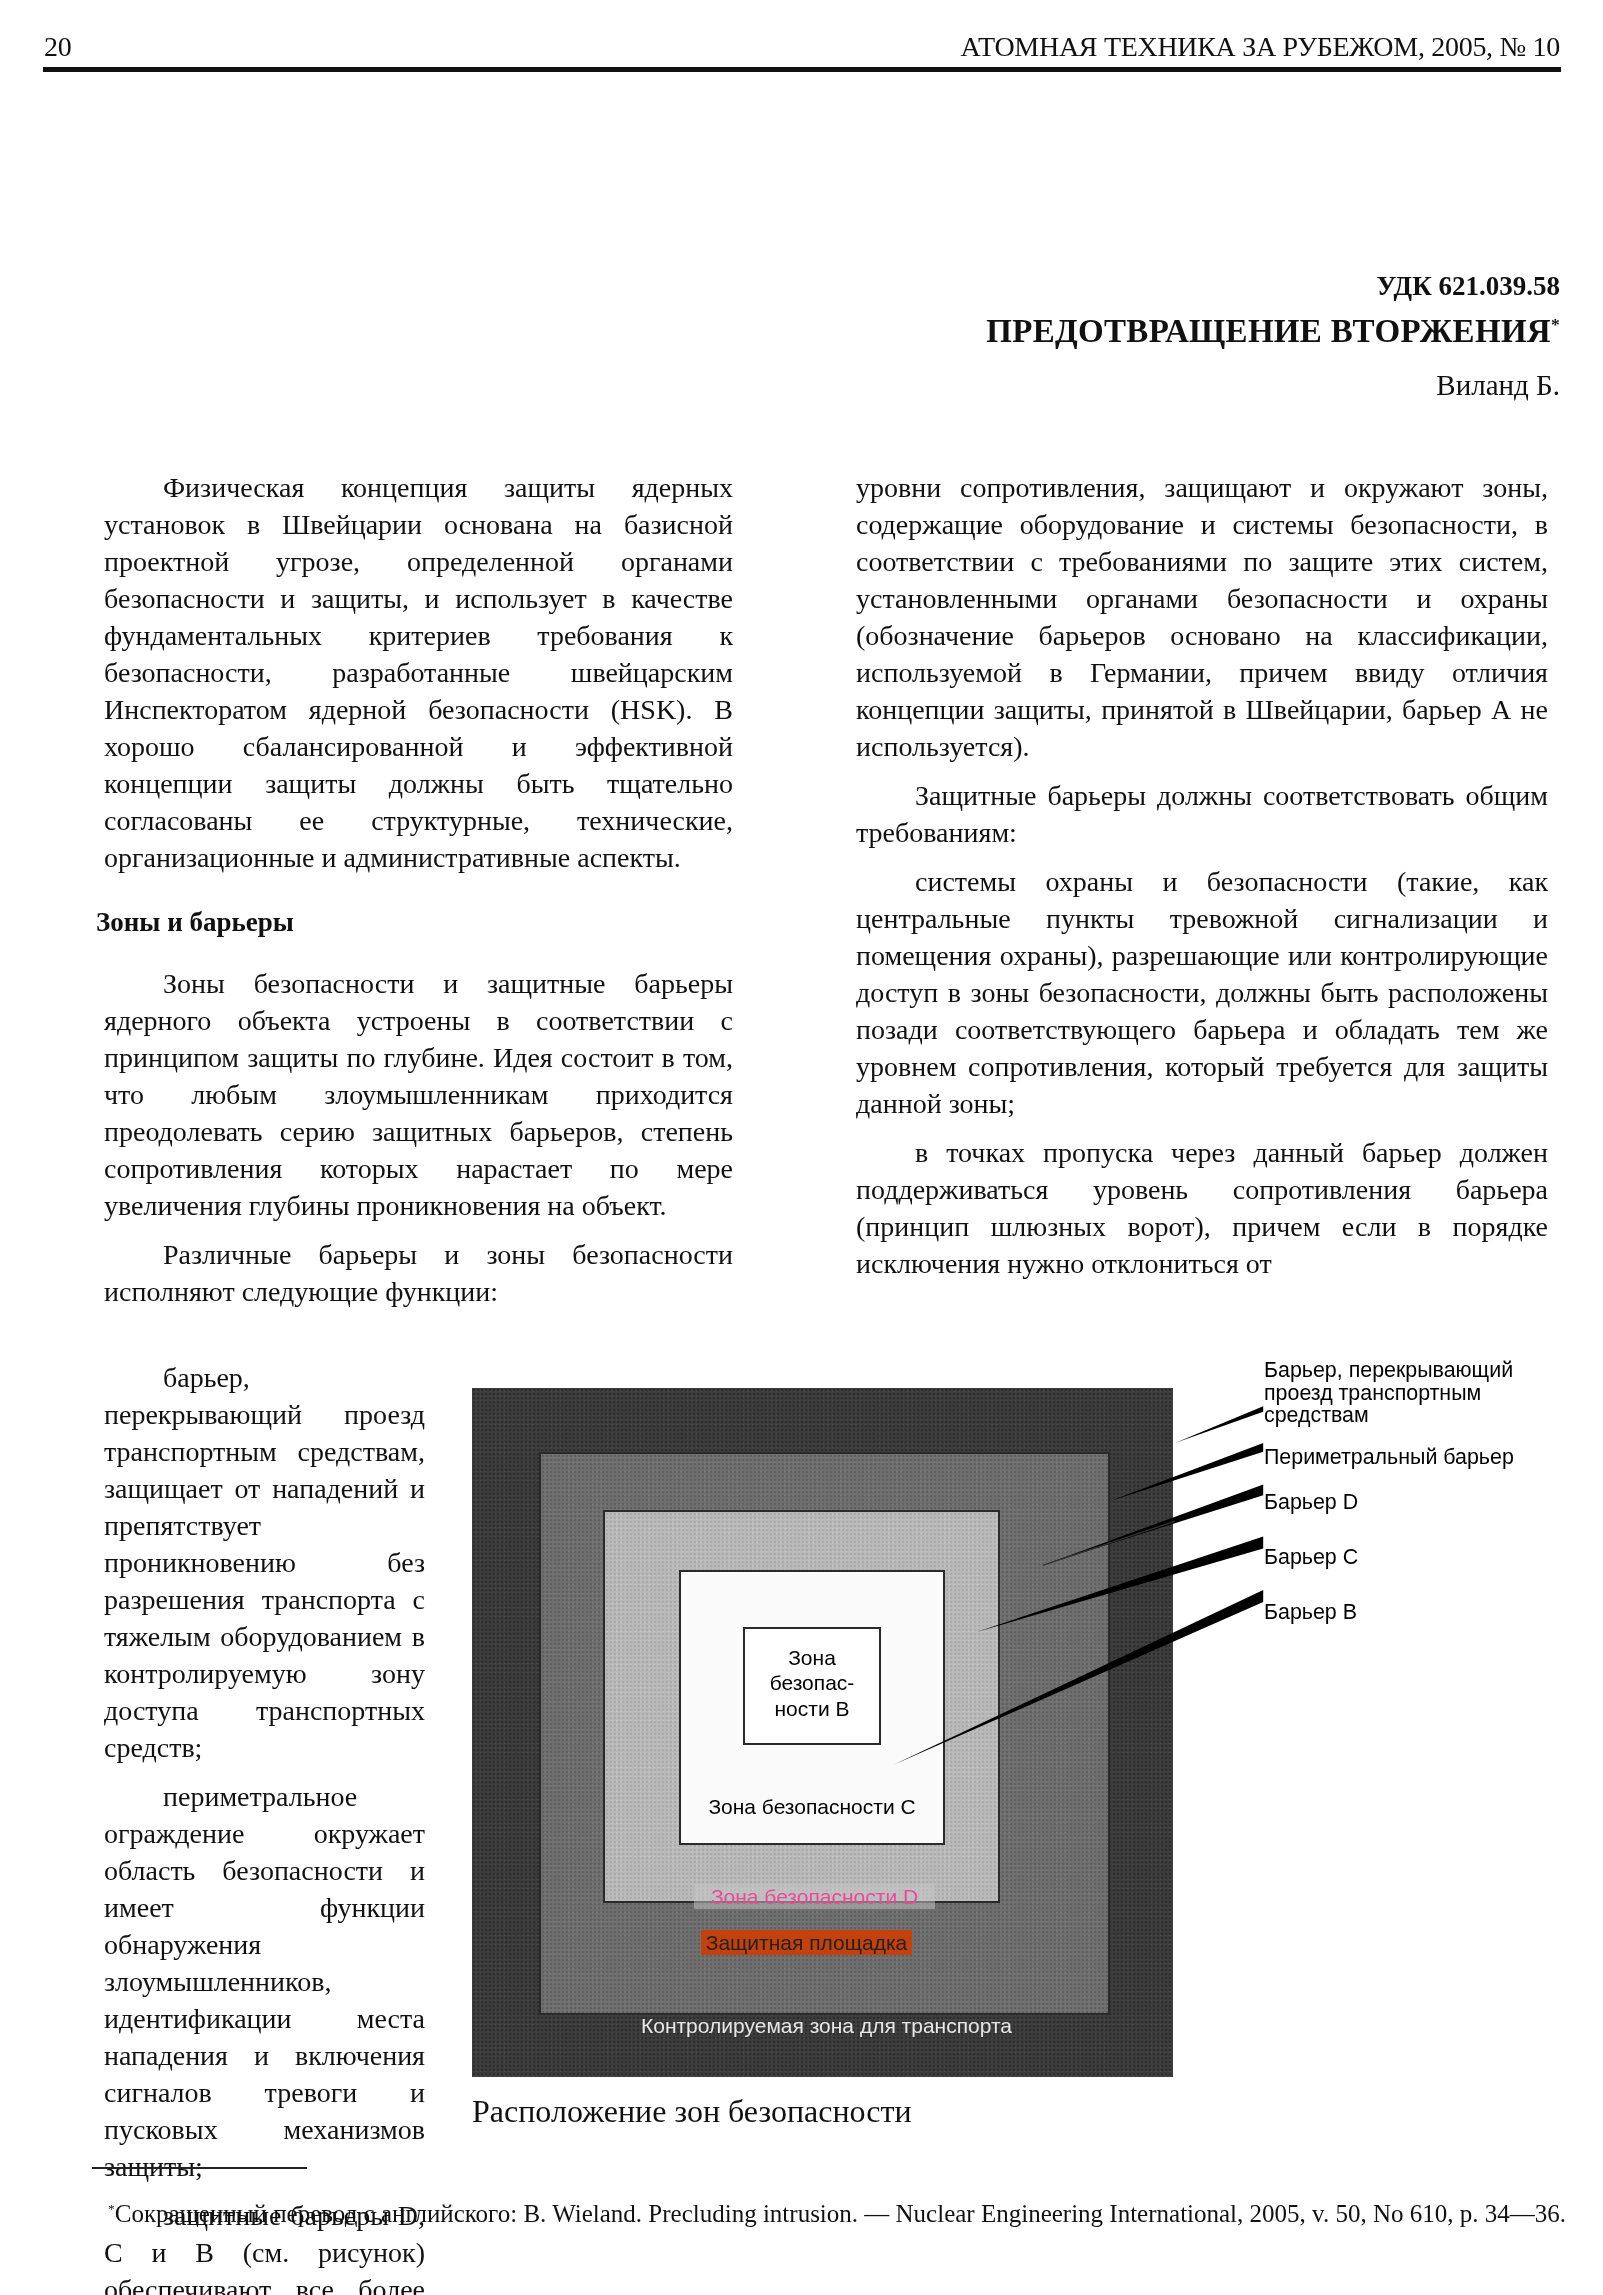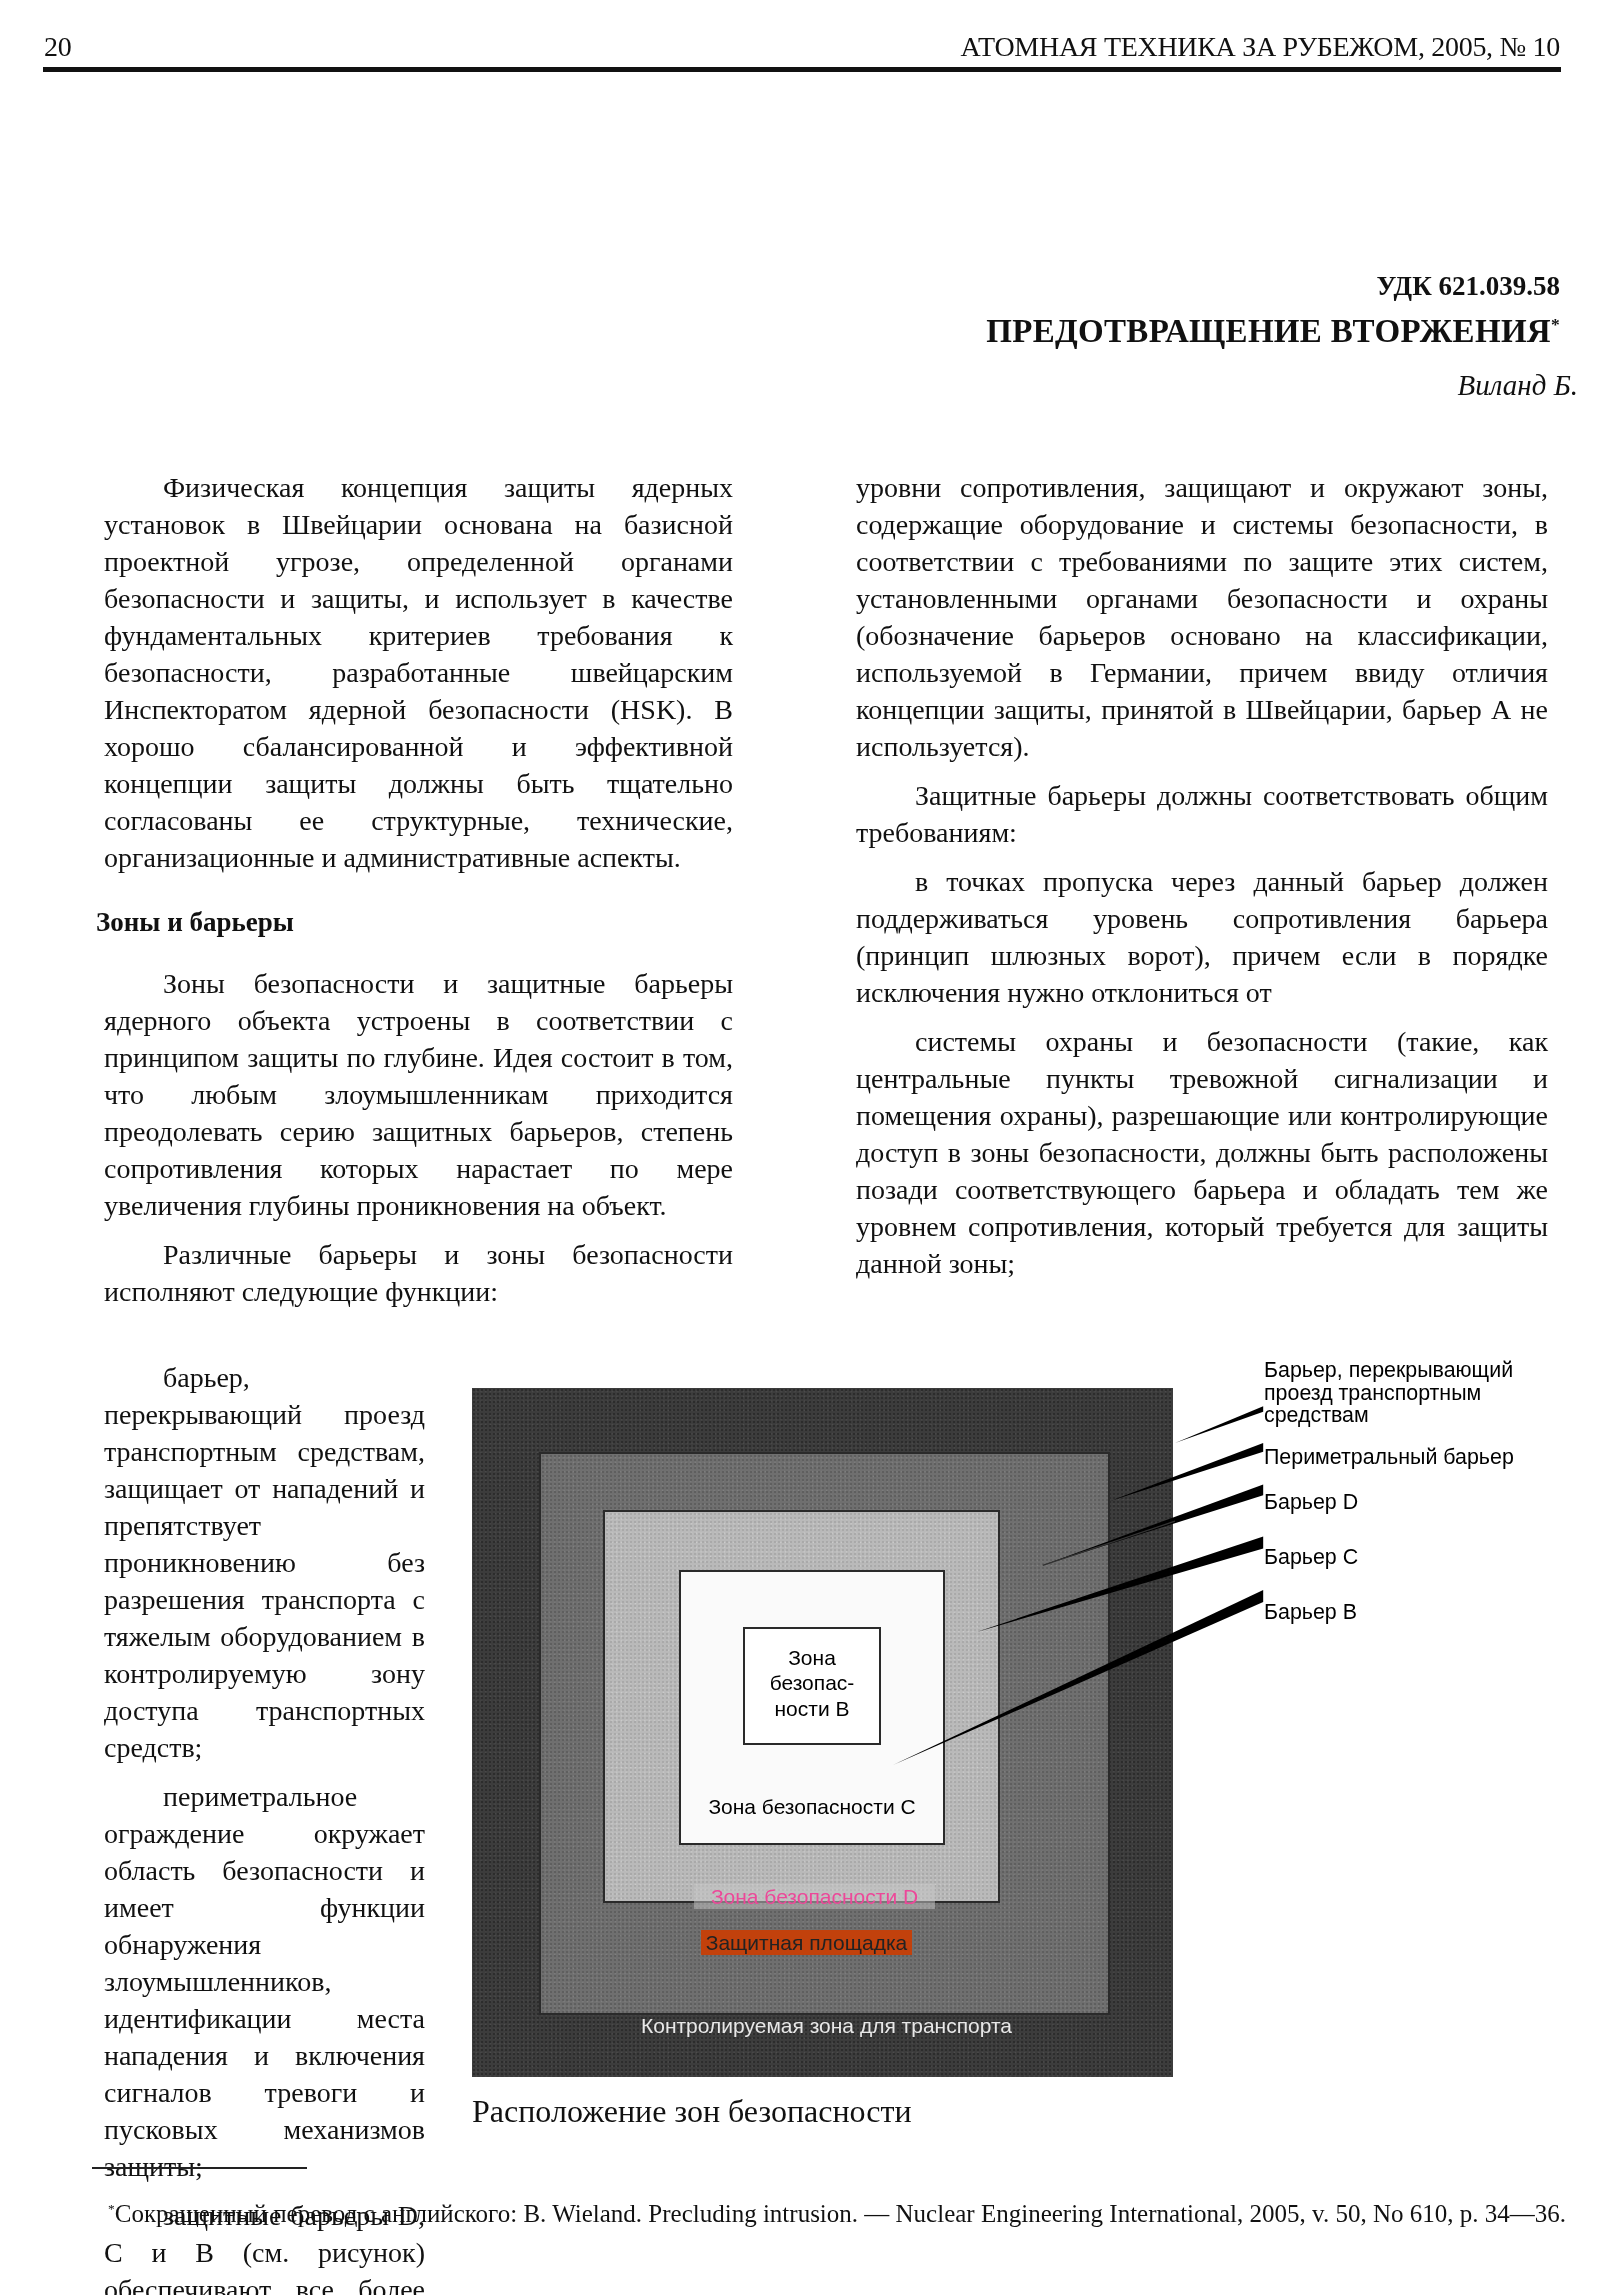--- a/index.html
+++ b/index.html
@@ -4,21 +4,21 @@
 <style>
   html, body { margin: 0; padding: 0; background: #ffffff; }
   body { width: 1603px; height: 2295px; position: relative; overflow: hidden;
          font-family: "Liberation Serif", "DejaVu Serif", serif; color: #111; }
   .abs { position: absolute; }
   .hdr { top: 29px; font-size: 28px; line-height: 35px; letter-spacing: -0.3px; }
   .rule { left: 43px; top: 67px; width: 1518px; height: 4.7px; background: #111; }
   .udk { top: 271px; right: 43px; font-size: 27px; font-weight: bold; }
   .title { top: 313px; right: 43px; font-size: 33px; font-weight: bold; letter-spacing: 0.3px; }
   .title sup { font-size: 17.4px; }
-  .author { top: 369px; right: 25px; font-size: 29px; font-style: italic; }
+  .author { top: 369px; right: 43px; font-size: 29px; }
   .col p { margin: 12px; text-align: justify; text-align-last: auto; }
   .body-text { font-size: 28px; line-height: 37px; }
   .ind { text-indent: 59px; }
   .lc1 { left: 92px; top: 457px; width: 653px; }
   .rc1 { left: 844px; top: 457px; width: 716px; }
   .h2 { font-weight: bold; font-size: 27px; text-indent: 4px; margin: 28px 0 24px 0 !important; text-align: left !important; }
   .narrow { left: 92px; top: 1347px; width: 345px; }
   
   .fig { left: 472px; top: 1388px; width: 701px; height: 701px; }
   .sq { position: absolute; box-sizing: border-box; border: 2.7px solid #2a2a2a; }
@@ -67,22 +67,22 @@
 
 <div class="abs col body-text narrow">
   <p class="ind">барьер, перекрывающий проезд транспортным средствам, защищает от нападений и препятствует проникновению без разрешения транспорта с тяжелым оборудованием в контролируемую зону доступа транспортных средств;</p>
   <p class="ind">периметральное ограждение окружает область безопасности и имеет функции обнаружения злоумышленников, идентификации места нападения и включения сигналов тревоги и пусковых механизмов защиты;</p>
   <p class="ind">защитные барьеры D, C и B (см. рисунок) обеспечивают все более высокие</p>
 </div>
 
 <div class="abs col body-text rc1">
   <p>уровни сопротивления, защищают и окружают зоны, содержащие оборудование и системы безопасности, в соответствии с требованиями по защите этих систем, установленными органами безопасности и охраны (обозначение барьеров основано на классификации, используемой в Германии, причем ввиду отличия концепции защиты, принятой в Швейцарии, барьер А не используется).</p>
   <p class="ind">Защитные барьеры должны соответствовать общим требованиям:</p>
+  <p class="ind">системы охраны и безопасности (такие, как центральные пункты тревожной сигнализации и помещения охраны), разрешающие или контролирующие доступ в зоны безопасности, должны быть расположены позади соответствующего барьера и обладать тем же уровнем сопротивления, который требуется для защиты данной зоны;</p>
   <p class="ind">в точках пропуска через данный барьер должен поддерживаться уровень сопротивления барьера (принцип шлюзных ворот), причем если в порядке исключения нужно отклониться от</p>
-  <p class="ind">системы охраны и безопасности (такие, как центральные пункты тревожной сигнализации и помещения охраны), разрешающие или контролирующие доступ в зоны безопасности, должны быть расположены позади соответствующего барьера и обладать тем же уровнем сопротивления, который требуется для защиты данной зоны;</p>
 </div>
 
 <div class="abs fig">
   <div class="sq z-transport"></div>
   <div class="sq z-site"></div>
   <div class="sq z-d"></div>
   <div class="sq z-c"></div>
   <div class="sq z-b"></div>
   <div class="flabel lbl-b">
     <div>Зона</div>

